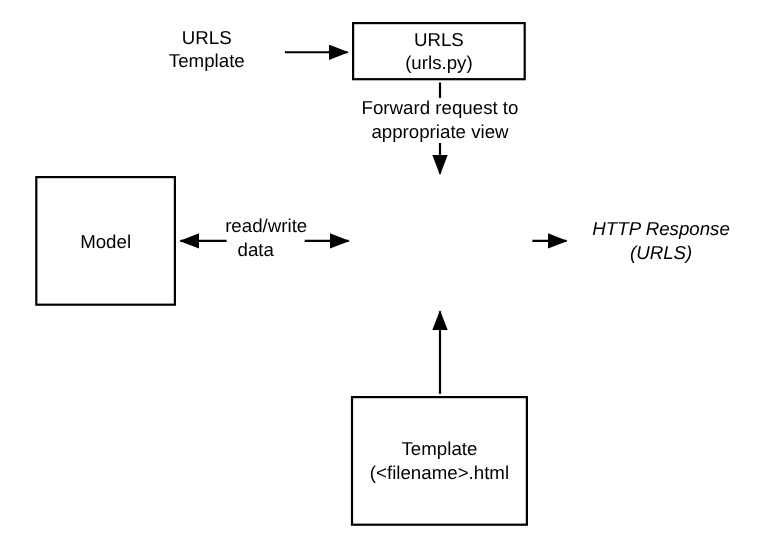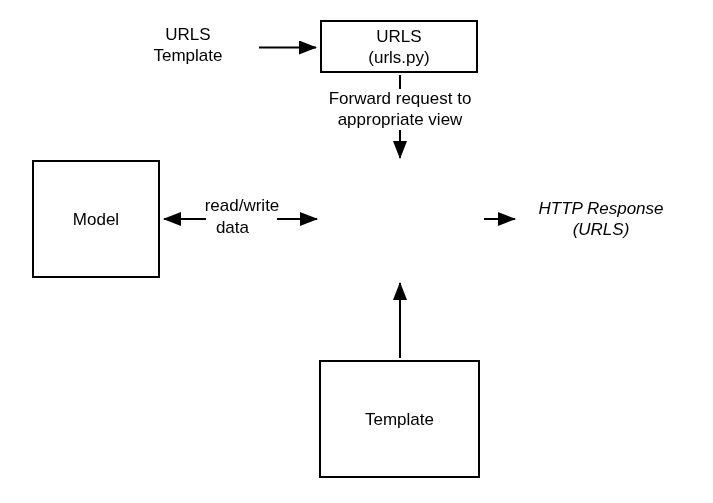--- a/index.html
+++ b/index.html
@@ -78,20 +78,21 @@
     <div>(urls.py)</div>
   </div>
 
   <div class="box box-model">
     <div>Model</div>
   </div>
 
 
   <div class="box box-template">
     <div>Template</div>
+    <div>(&lt;filename&gt;.html</div>
   </div>
 
   <div class="label label-http-request">
     <div>URLS</div>
     <div>Template</div>
   </div>
 
   <div class="label label-read-write">
     <div>read/write</div>
   </div>

